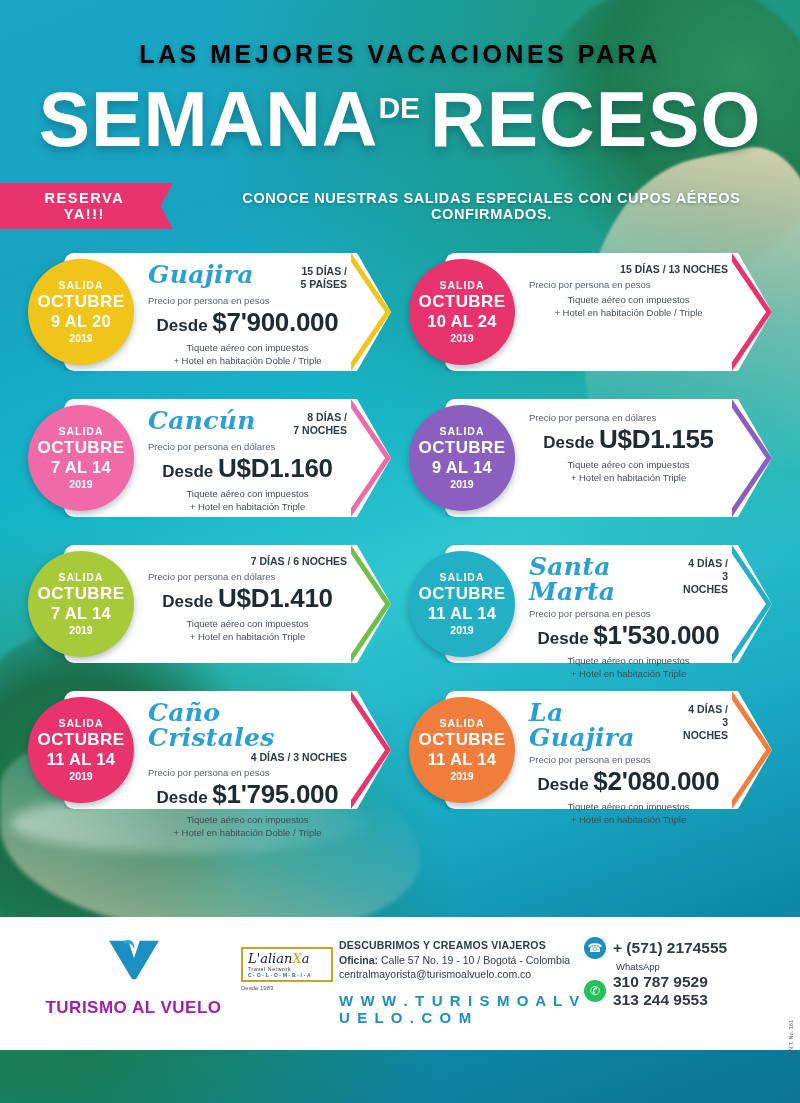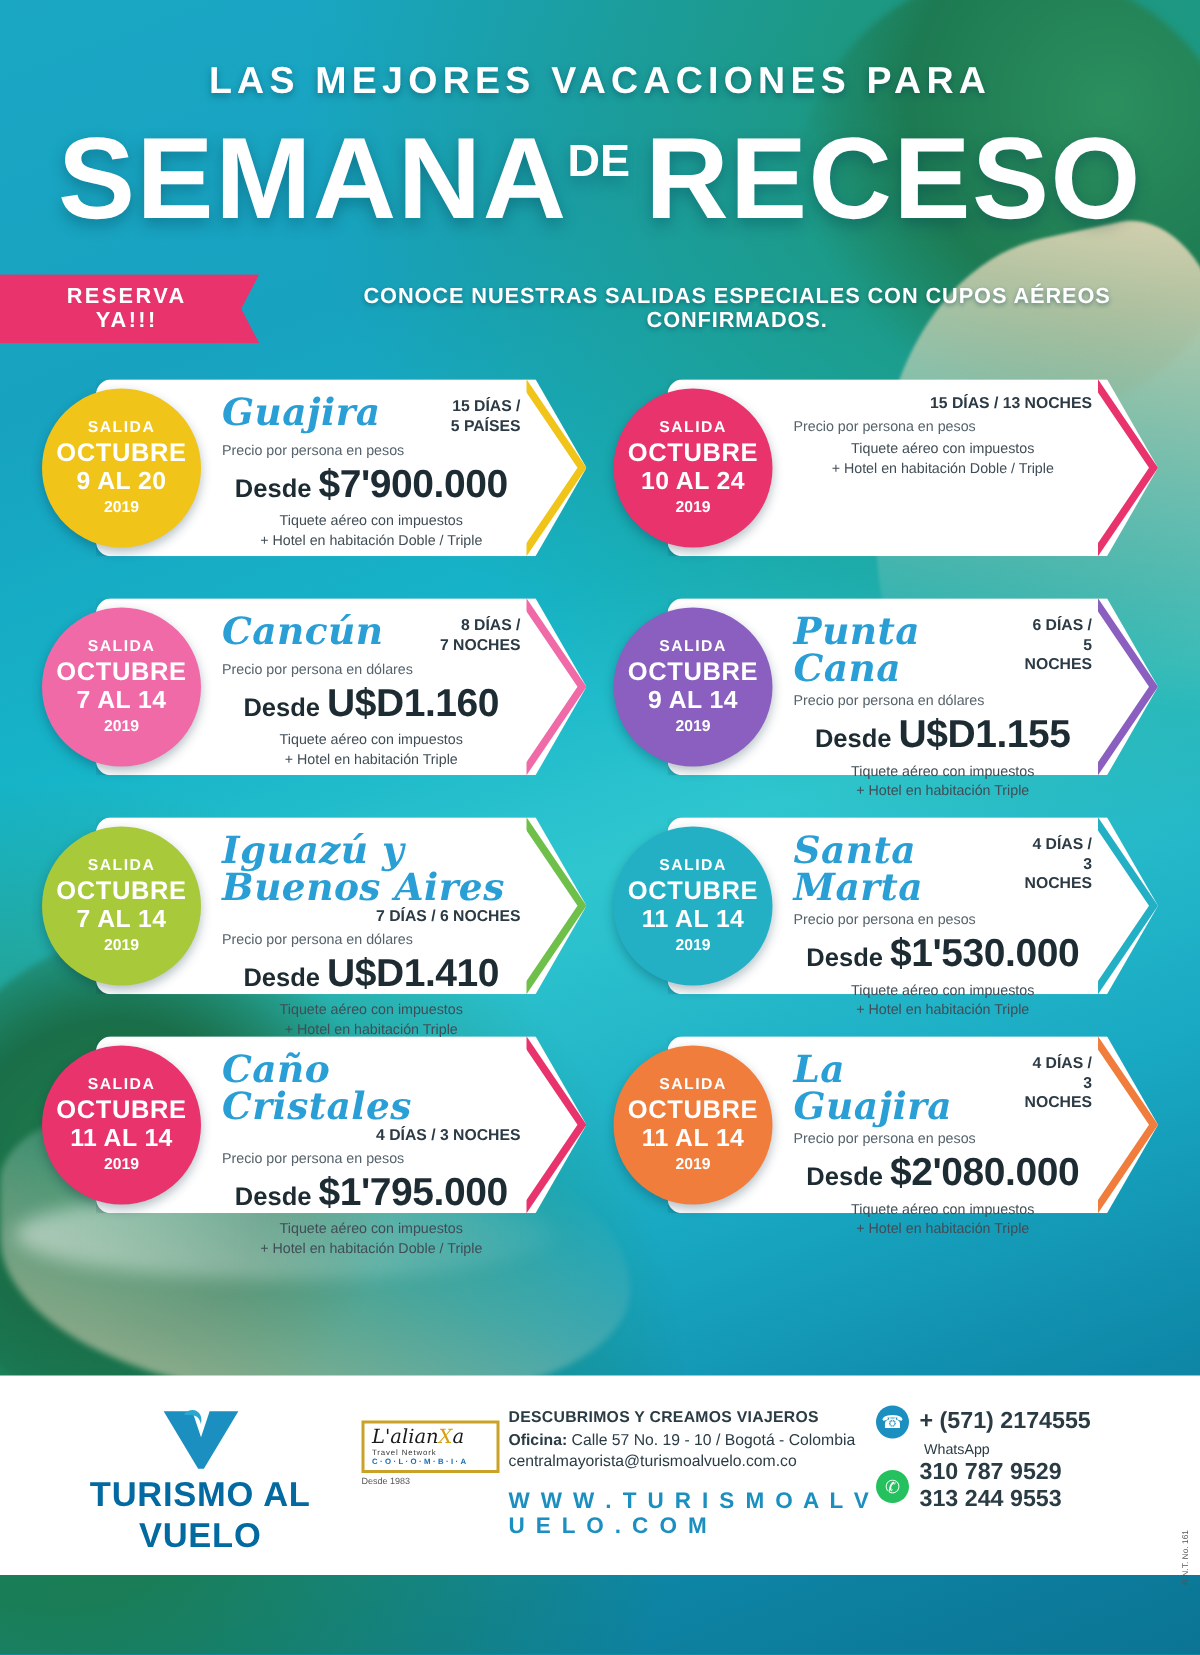--- a/index.html
+++ b/index.html
@@ -51,21 +51,21 @@
   .bg-foam {
     position:absolute; left:10px; bottom:250px; width:360px; height:60px;
     background: linear-gradient(90deg, rgba(255,255,255,.45), rgba(255,255,255,.05));
     border-radius: 50%;
     filter: blur(6px);
   }
 
   
   .header { position:relative; padding-top: 40px; text-align:center; }
   .kicker {
-    color:#ffffff; font-weight:bold; font-size:25px; letter-spacing:3.5px;
+    color:#000000; font-weight:bold; font-size:25px; letter-spacing:3.5px;
     text-shadow: 0 2px 5px rgba(0,60,80,.45);
   }
   .bigtitle {
     margin-top:14px;
     color:#fff; font-weight:bold; font-size:77px; letter-spacing:1px;
     line-height:.96;
     text-shadow: 0 4px 10px rgba(0,60,80,.38);
     display:flex; align-items:flex-start; justify-content:center;
   }
   .bigtitle .sup { font-size:30px; line-height:1; margin-top:10px; letter-spacing:0; }
@@ -173,22 +173,22 @@
     background:#fff; padding:14px 26px 6px 26px; position:relative;
     height:133px;
     display:flex; align-items:flex-start;
   }
   .logo-col { width:215px; padding-top:6px; }
   .logo-mark {
     width:62px; height:46px; margin:0 auto;
     position:relative;
   }
   .logo-name {
-    text-align:center; color:#0369a1; font-size:23px; font-weight:bold;
-    letter-spacing:.5px; margin-top:0;
+    text-align:center; color:#a21caf; font-size:17px; font-weight:bold;
+    letter-spacing:.5px; margin-top:15px;
   }
   .alianxa-box {
     border:2px solid #c9a227; padding:3px 5px 2px 5px; background:#fff;
   }
   .alianxa-top { font-family:"DejaVu Serif", serif; font-size:13px; color:#1a1a1a; font-style:italic; line-height:1; }
   .alianxa-top .x { color:#d4a017; }
   .alianxa-sub { font-size:5.2px; letter-spacing:.6px; color:#333; margin-top:1px;}
   .alianxa-sub2 { font-size:5.2px; letter-spacing:1.6px; color:#1b6fb5; font-weight:bold;}
   .alianxa-since { font-size:6px; color:#555; margin-top:3px; }
 
@@ -310,44 +310,36 @@
       <div class="card">
         <div class="card-body"></div>
         <div class="card-arrow" style="background: rgb(138, 95, 191);"></div>
         <div class="badge" style="background: rgb(138, 95, 191);">
           <div class="b1">SALIDA</div>
           <div class="b2">OCTUBRE</div>
           <div class="b3">9 AL 14</div>
           <div class="b4">2019</div>
         </div>
         <div class="card-inner">
-          <div class="dest-row">
-            <div class="dest" style="color: rgb(42, 159, 214);">Punta Cana</div>
-            <div class="dur">6 DÍAS /
-5 NOCHES</div>
-          </div>
           <div class="precio-label">Precio por persona en dólares</div>
           <div class="precio"><span>Desde </span><span class="amount">U$D1.155</span></div>
           <div class="incluye">Tiquete aéreo con impuestos
 + Hotel en habitación Triple</div>
         </div>
       </div>
       <div class="card">
         <div class="card-body"></div>
         <div class="card-arrow" style="background: rgb(111, 192, 74);"></div>
         <div class="badge" style="background: rgb(168, 201, 58);">
           <div class="b1">SALIDA</div>
           <div class="b2">OCTUBRE</div>
           <div class="b3">7 AL 14</div>
           <div class="b4">2019</div>
         </div>
         <div class="card-inner">
-          <div class="dest-row">
-            <div class="dest" style="color: rgb(42, 159, 214);">Iguazú y Buenos Aires</div>
-          </div>
           <div class="dur-below">7 DÍAS / 6 NOCHES</div>
           <div class="precio-label">Precio por persona en dólares</div>
           <div class="precio"><span>Desde </span><span class="amount">U$D1.410</span></div>
           <div class="incluye">Tiquete aéreo con impuestos
 + Hotel en habitación Triple</div>
         </div>
       </div>
       <div class="card">
         <div class="card-body"></div>
         <div class="card-arrow" style="background: rgb(35, 176, 196);"></div>

